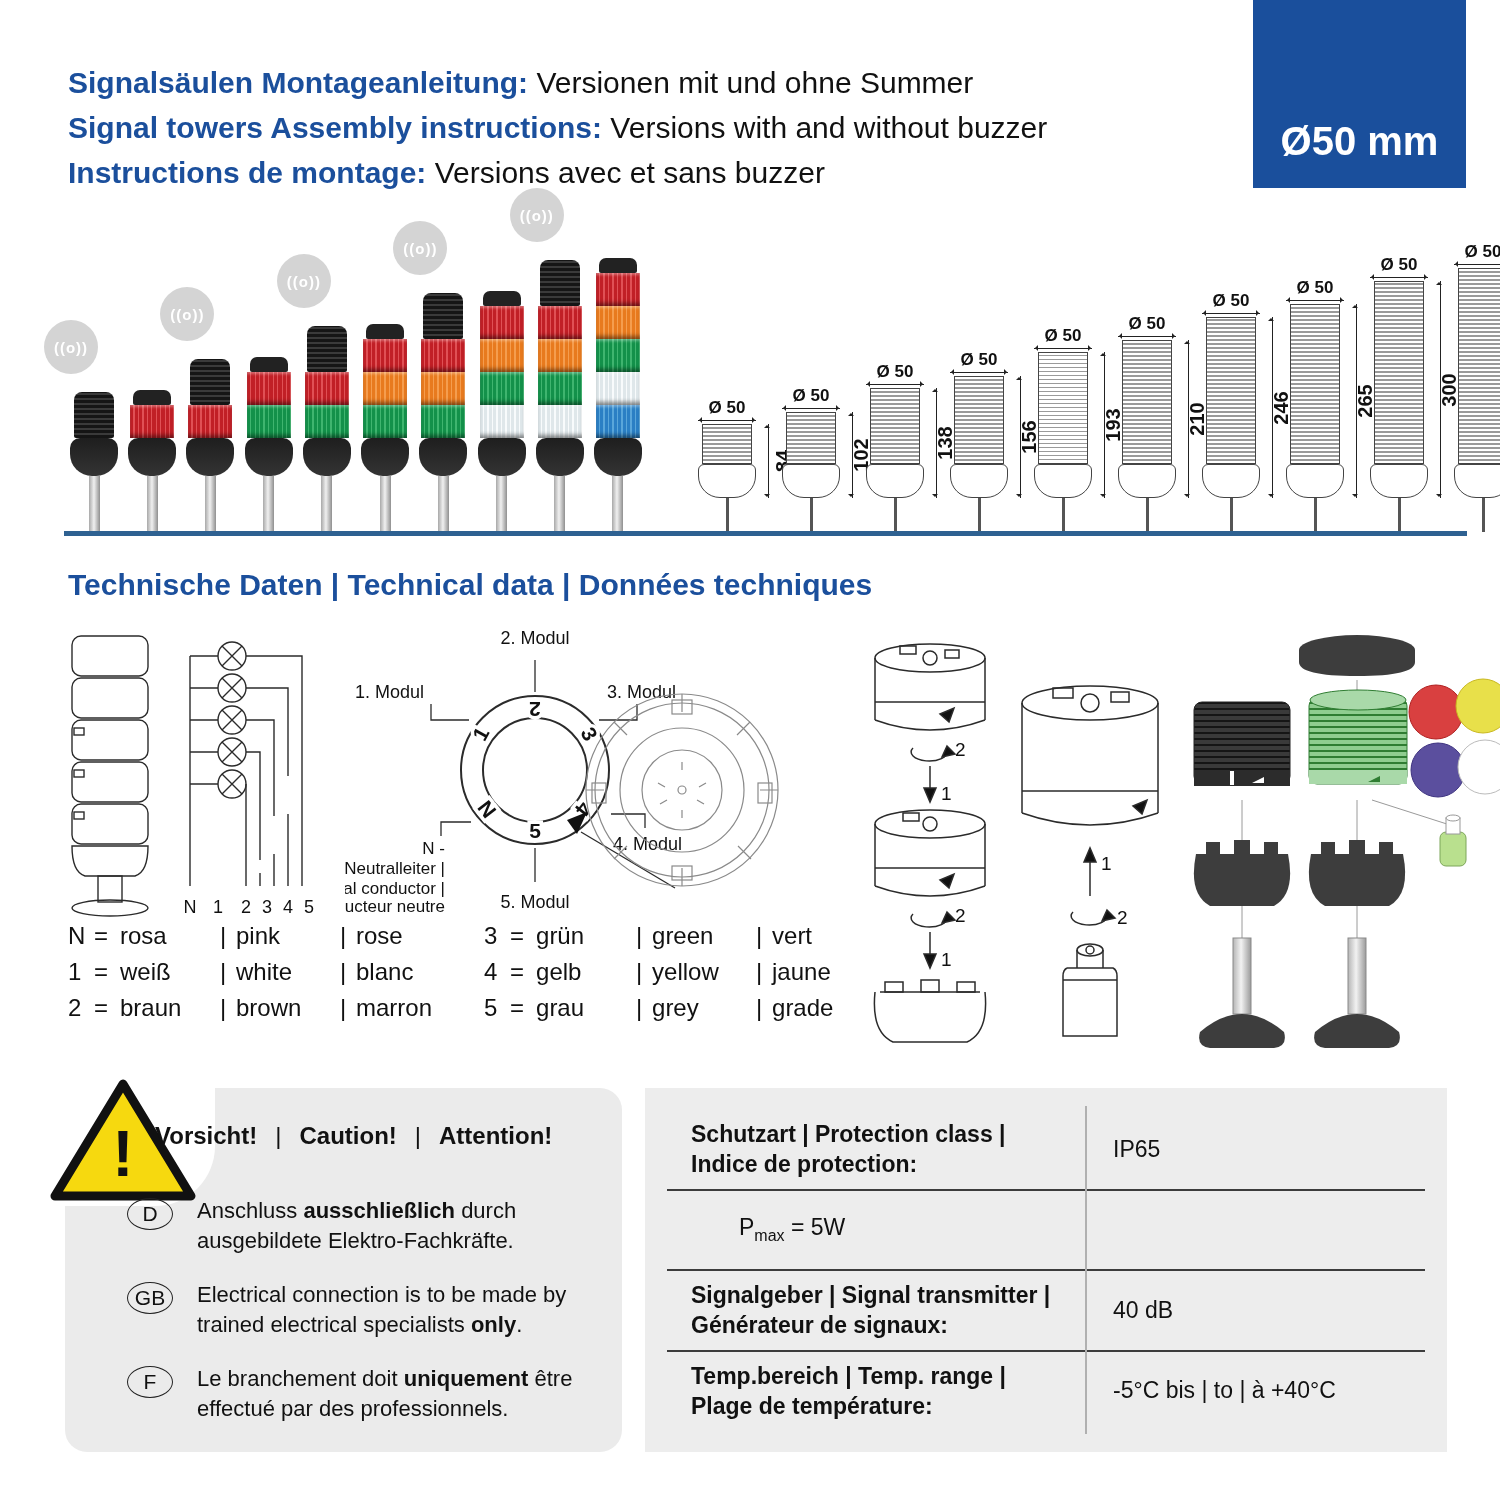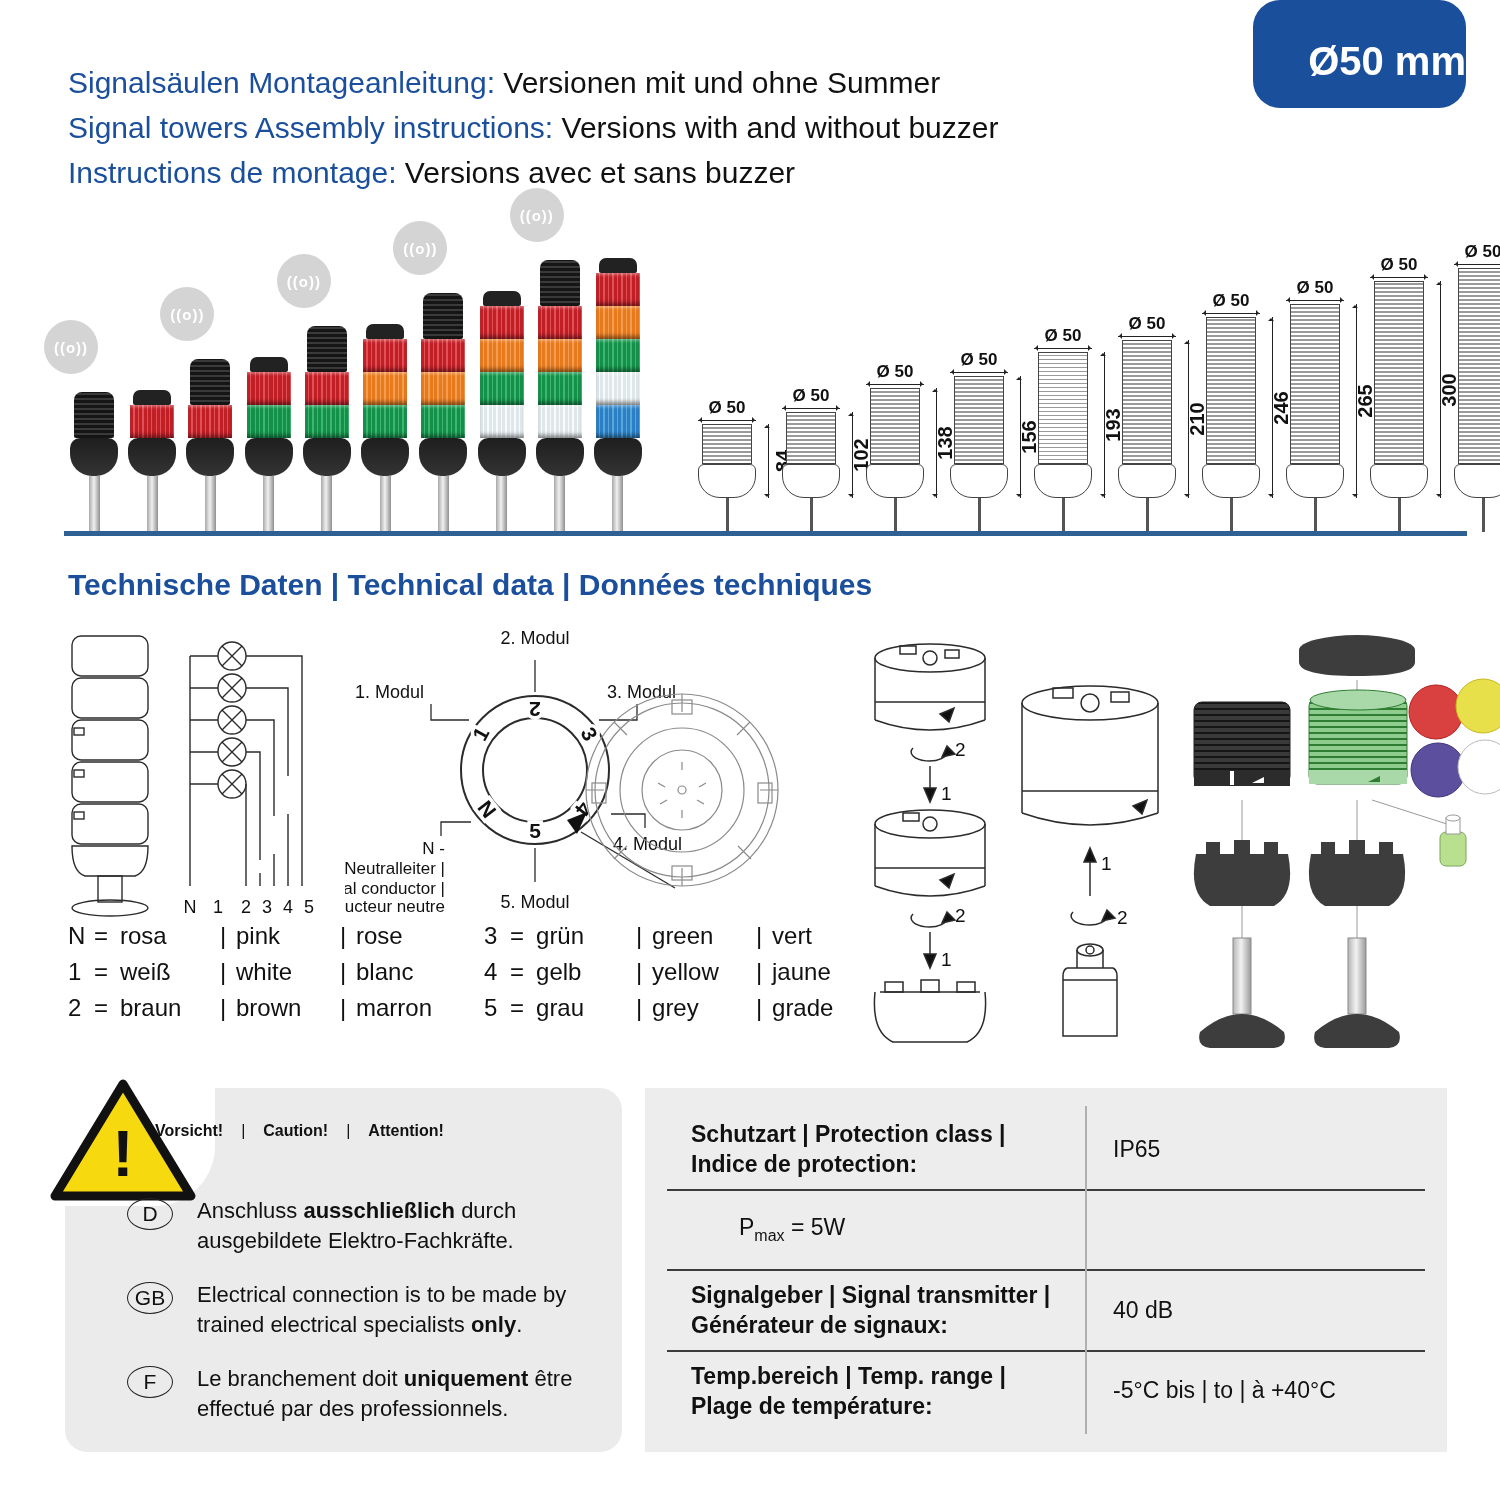--- a/index.html
+++ b/index.html
@@ -1,22 +1,22 @@
 <!DOCTYPE html>
 <html><head>
 <meta charset="utf-8">
 <style>
   html,body{margin:0;padding:0;background:#fff;}
   .page{position:relative;width:1500px;height:1500px;background:#fff;overflow:hidden;
         font-family:"Liberation Sans",sans-serif;color:#111;}
   
   .hdr{position:absolute;left:68px;top:60px;font-size:30px;line-height:45px;}
-  .hdr .b{font-weight:normal;color:#1b4f9c;}
-  .badge{position:absolute;left:1253px;top:0;width:213px;height:108px;background:#1a4f9c;
-         display:flex;align-items:flex-end;justify-content:flex-end;border-radius:27px;}
+  .hdr .b{font-weight:bold;color:#1b4f9c;}
+  .badge{position:absolute;left:1253px;top:0;width:213px;height:188px;background:#1a4f9c;
+         display:flex;align-items:flex-end;justify-content:center;}
   .badge span{color:#fff;font-weight:bold;font-size:40px;margin-bottom:24px;}
   
   .photo-row{position:absolute;left:70px;top:240px;width:572px;height:292px;
              display:flex;align-items:flex-end;justify-content:space-between;}
   .tower{position:relative;display:flex;flex-direction:column;align-items:center;}
   .mod{width:44px;}
   .cap{width:38px;height:15px;background:#222;border-radius:7px 7px 2px 2px;}
   .buzzer{width:40px;height:46px;border-radius:8px 8px 2px 2px;
           background:repeating-linear-gradient(0deg,#151515 0 3px,#3a3a3a 3px 5px);}
   .lens{height:33px;box-shadow:inset 0 -5px 4px -2px rgba(0,0,0,.45),inset 0 3px 3px -1px rgba(255,255,255,.35);}
@@ -62,21 +62,21 @@
   .legend{position:absolute;left:68px;top:918px;display:flex;gap:52px;font-size:24px;}
   .lg-col{display:flex;flex-direction:column;}
   .lg-row{display:grid;grid-template-columns:26px 26px 100px 16px 104px 16px auto;
           line-height:36px;white-space:nowrap;}
   
   .warn-panel{position:absolute;left:65px;top:1088px;width:557px;height:364px;background:#ebebeb;
               border-radius:22px;}
   .warn-notch{position:absolute;left:0;top:0;width:150px;height:118px;background:#fff;
               border-radius:0 0 60px 0;}
   .warn-tri{position:absolute;left:-22px;top:-18px;width:160px;height:140px;}
-  .warn-title{position:absolute;left:90px;top:34px;font-size:16px;font-weight:bold;}
+  .warn-title{position:absolute;left:90px;top:34px;font-size:24px;font-weight:bold;}
   .warn-title .sep{padding:0 18px;font-weight:normal;}
   .warn-items{position:absolute;left:62px;top:108px;display:flex;flex-direction:column;gap:24px;}
   .warn-item{display:flex;align-items:flex-start;gap:24px;}
   .lang-oval{min-width:46px;height:32px;border:1.6px solid #222;border-radius:50%;
              display:flex;align-items:center;justify-content:center;font-size:21px;margin-top:2px;
              padding:0 4px;box-sizing:border-box;}
   .warn-text{font-size:22px;line-height:30px;width:390px;}
   .wbold{font-weight:bold;}
   
   .spec-panel{position:absolute;left:645px;top:1088px;width:802px;height:364px;background:#ededed;

